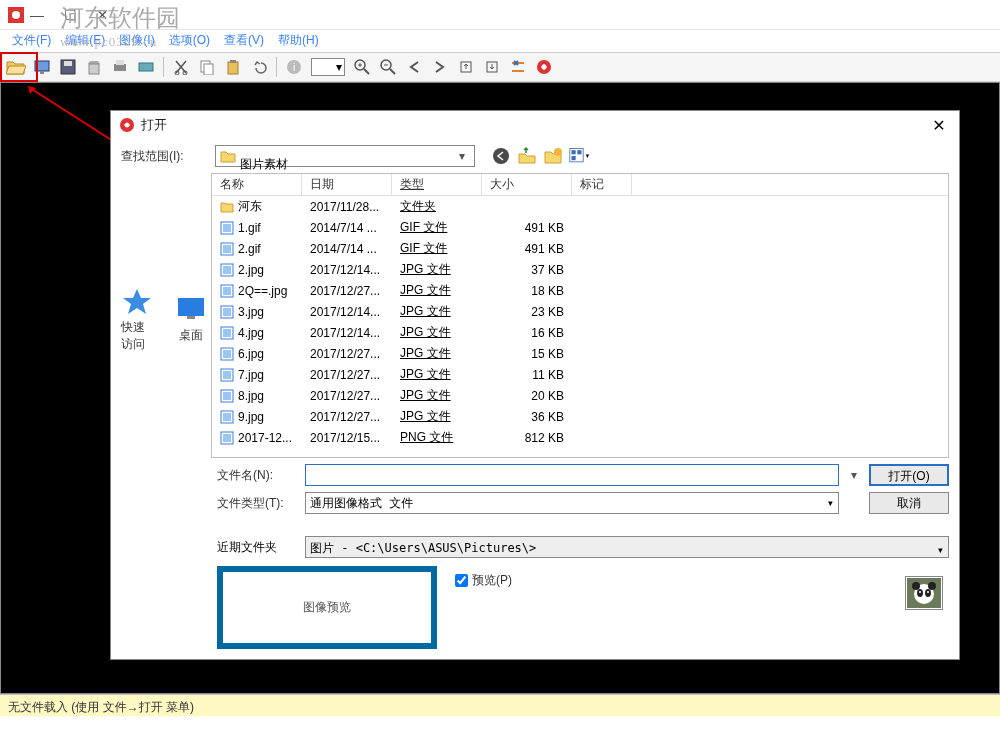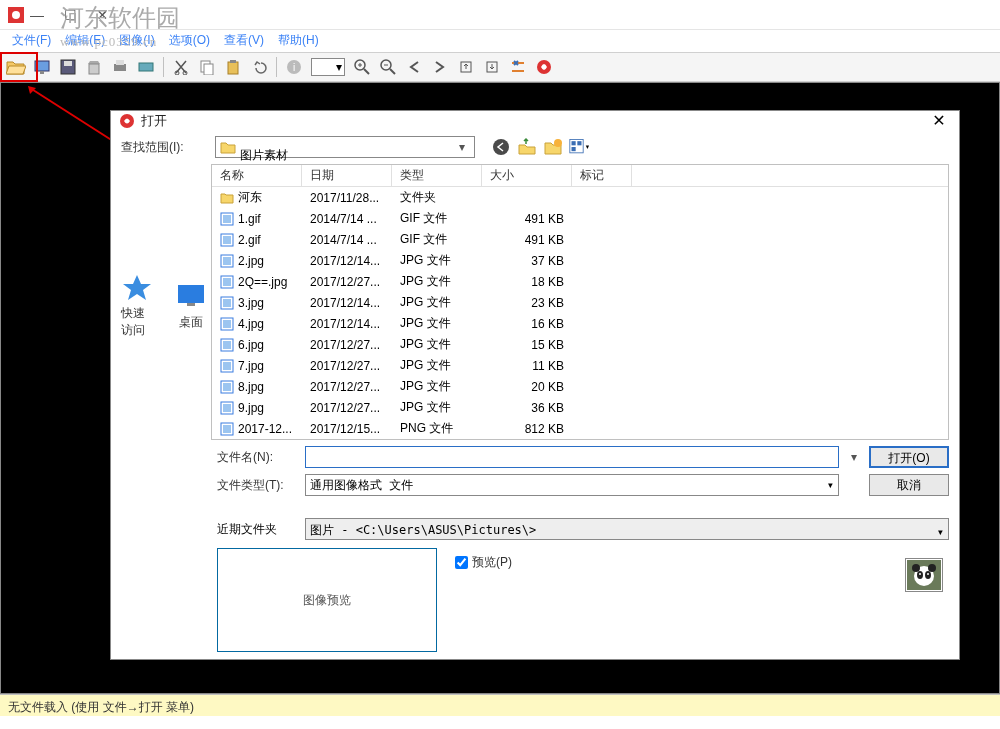--- a/index.html
+++ b/index.html
@@ -37,36 +37,36 @@
 .side-item { display:flex; flex-direction:column; align-items:center; gap:4px; color:#333; cursor:pointer; }
 .side-item .si-icon { width:32px; height:28px; }
 .filelist { flex:1; border:1px solid #c0c0c0; background:#fff; display:flex; flex-direction:column; }
 .fl-head { display:flex; height:22px; background:#fff; border-bottom:1px solid #e0e0e0; }
 .fl-head div { border-right:1px solid #e0e0e0; padding:3px 8px; color:#333; display:flex; align-items:center; }
 .fl-body { flex:1; overflow:auto; }
 .fl-row { display:flex; height:21px; align-items:center; }
 .fl-row div { padding: 0 8px; white-space:nowrap; overflow:hidden; }
 .c-name { width: 90px; display:flex; align-items:center; gap:4px; }
 .c-date { width: 90px; }
-.c-type { width: 90px; }
+.c-type { width: 90px; text-decoration: underline; }
 .c-size { width: 90px; text-align:right; }
 .c-tag { width: 60px; }
 .file-ic { width:14px; height:14px; }
 .bottom { padding: 6px 0 0 96px; }
 .bot-row { display:flex; align-items:center; gap: 8px; margin-bottom:6px; }
 .bot-row .bl { width: 80px; color:#333; }
 .bot-row .binput { flex:1; height:22px; border:1px solid #888; background:#fff; padding:0 4px; }
 .bot-row .binput.hl { border:1px solid #2a6ec6; }
 .bot-row .bbtn { width: 80px; height:22px; border:1px solid #888; background:#e9e9e9; text-align:center; line-height:20px; cursor:pointer; }
 .bot-row .bbtn.open-btn { border:2px solid #2a6ec6; }
 .recent-row { display:flex; align-items:center; gap:8px; margin-top:22px; margin-bottom:8px; }
 .recent-row .bl { width: 80px; }
 .recent-row .rcombo { flex:1; height:22px; border:1px solid #888; background:#eee; padding:0 4px; display:flex; align-items:flex-end; font-family:"SimSun",monospace; }
 .preview-row { display:flex; gap:12px; }
-.preview-box { width: 220px; height: 104px; border:1px solid #0369a1; display:flex; align-items:center; justify-content:center; color:#555; }
+.preview-box { width: 220px; height: 83px; border:6px solid #0369a1; display:flex; align-items:center; justify-content:center; color:#555; }
 .preview-right { flex:1; padding:6px; position:relative; }
 .preview-chk { display:flex; align-items:center; gap:4px; color:#333; }
 .panda-box { position:absolute; right:6px; top:10px; width:38px; height:34px; border:1px solid #888; background:#fff; display:flex; align-items:center; justify-content:center; }
 .watermark { position:absolute; top:2px; left:60px; color:#aaa; font-size:24px; font-family:"KaiTi","SimSun",serif; z-index:6; pointer-events:none; }
 .watermark small { display:block; font-size:13px; color:#bbb; letter-spacing:1px; }
 </style>
 </head>
 <body>
 
 <div class="watermark">

